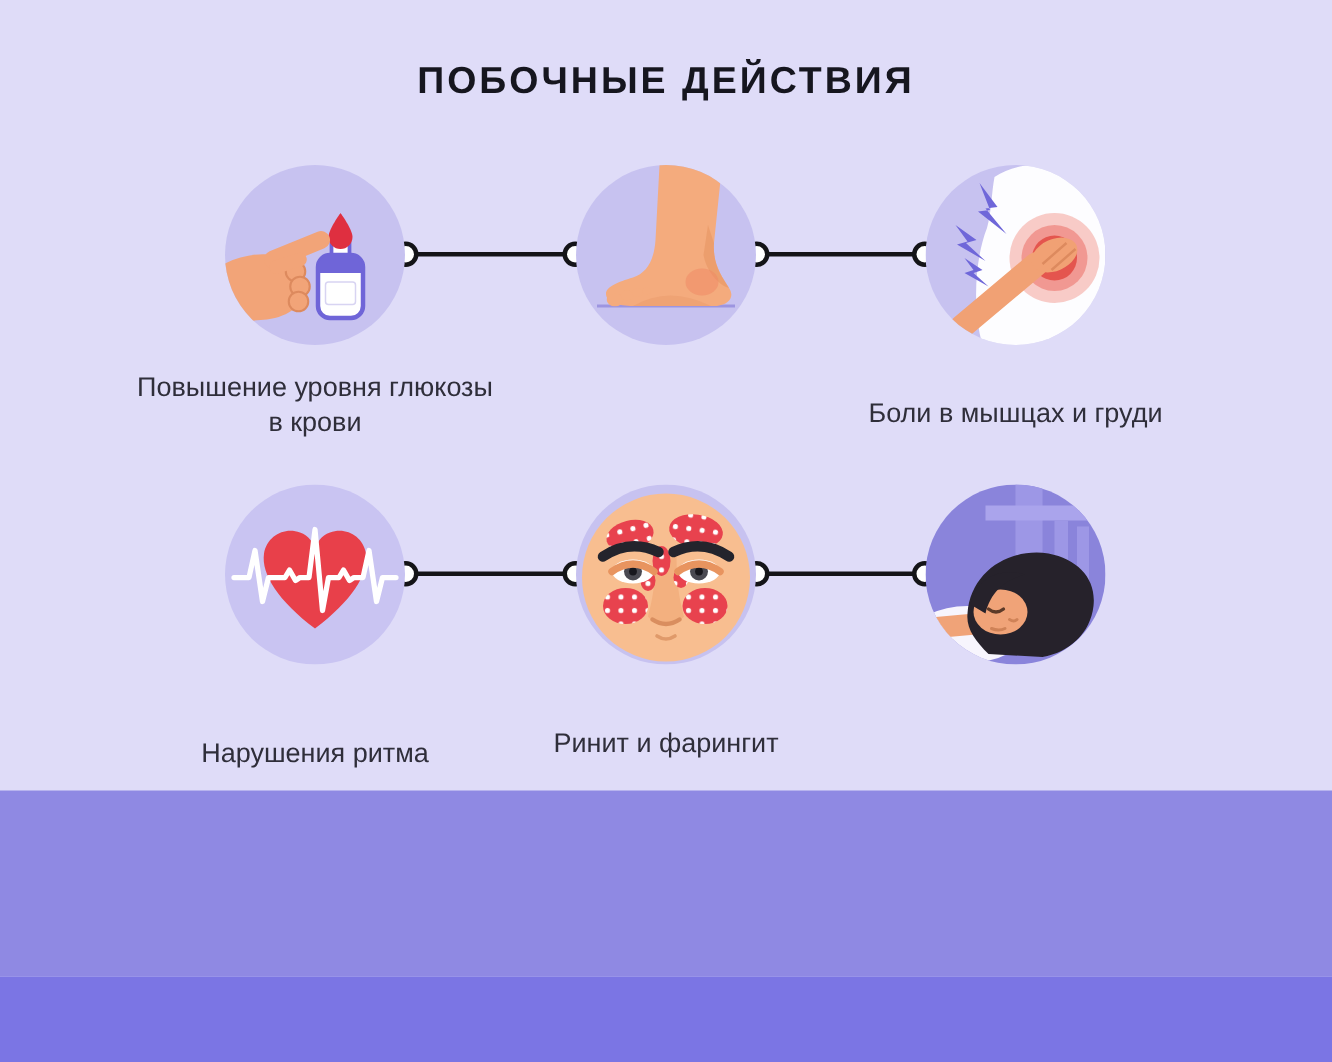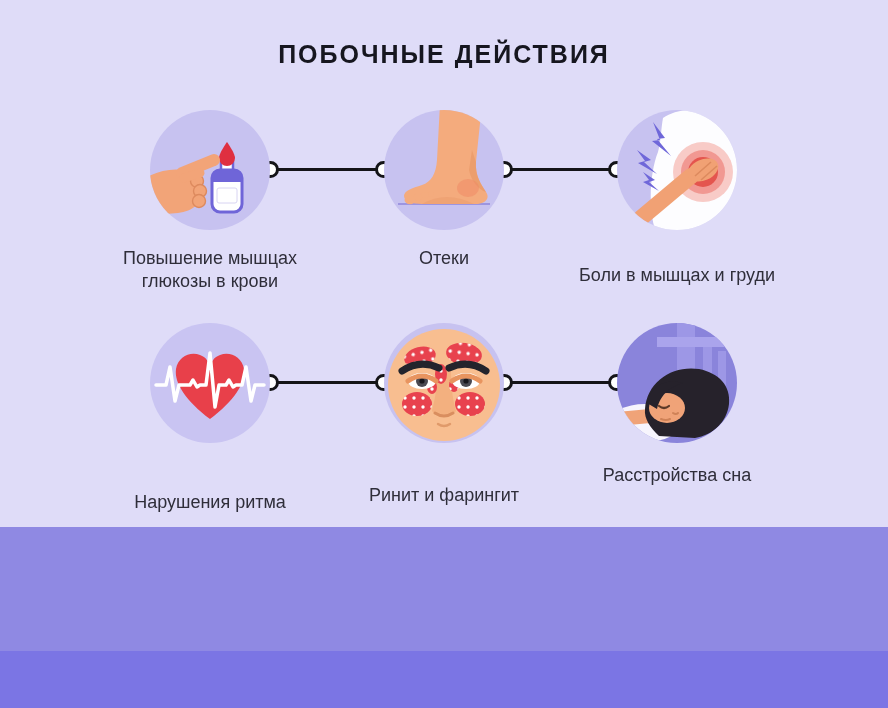--- a/index.html
+++ b/index.html
@@ -72,21 +72,21 @@
           <path d="M77,32 C77,32 69,43 69,48 a8,8 0 0 0 16,0 C85,43 77,32 77,32 Z" fill="#df2f40"></path>
           <path d="M-8,70 C6,61 24,57 36,61 C47,64 53,72 53,81 C53,93 43,101 28,103 L-8,106 Z" fill="#f2a478"></path>
           <line x1="32" y1="63" x2="64" y2="50" stroke="#f2a478" stroke-width="12" stroke-linecap="round"></line>
           <circle cx="47" cy="71" r="6.5" fill="#f2a478" stroke="#dd8a5e" stroke-width="1.4"></circle>
           <circle cx="50" cy="81" r="6.5" fill="#f2a478" stroke="#dd8a5e" stroke-width="1.4"></circle>
           <circle cx="49" cy="91" r="6.5" fill="#f2a478" stroke="#dd8a5e" stroke-width="1.4"></circle>
           <line x1="34" y1="68" x2="50" y2="63" stroke="#f2a478" stroke-width="9" stroke-linecap="round"></line>
         </g>
       </svg>
     </div>
-    <div class="item-label" style="left:90px;top:247px;">Повышение мышцах глюкозы в крови</div>
+    <div class="item-label" style="left:90px;top:247px;">Повышение уровня глюкозы в крови</div>
 
     <div class="icon-circle" style="left:384px;top:110px;">
       <svg width="120" height="120" viewBox="0 0 120 120">
         <defs>
             <clipPath id="c2">
               <circle cx="60" cy="60" r="60"></circle>
             </clipPath>
           </defs>
         <circle cx="60" cy="60" r="60" fill="#c7c2f0"></circle>
         <g clip-path="url(#c2)">
@@ -95,21 +95,20 @@
           <path d="M92,52 C91,66 97,74 102,82 C95,80 87,71 85,60 L88,40 Z" fill="#ea9a68" opacity="0.75"></path>
           <path d="M38,94 Q62,80 90,94 Z" fill="#e8996b" opacity="0.45"></path>
           <ellipse cx="84" cy="78" rx="11" ry="9" fill="#ef8764" opacity="0.5"></ellipse>
           <ellipse cx="26" cy="90" rx="5.5" ry="4.2" fill="#f4ab7d"></ellipse>
           <ellipse cx="34" cy="87" rx="4.2" ry="3.4" fill="#f4ab7d"></ellipse>
           <ellipse cx="41" cy="85" rx="3.6" ry="3" fill="#f4ab7d"></ellipse>
           <ellipse cx="47" cy="84" rx="3" ry="2.6" fill="#f4ab7d"></ellipse>
         </g>
       </svg>
     </div>
-    <div class="item-label" style="left:324px;top:247px;">Отеки</div>
 
     <div class="icon-circle" style="left:617px;top:110px;">
       <svg width="120" height="120" viewBox="0 0 120 120">
         <defs>
             <clipPath id="c3">
               <circle cx="60" cy="60" r="60"></circle>
             </clipPath>
           </defs>
         <circle cx="60" cy="60" r="60" fill="#c7c2f0"></circle>
         <g clip-path="url(#c3)">
@@ -200,21 +199,20 @@
           <line x1="0" y1="96" x2="44" y2="92" stroke="#f0a378" stroke-width="14" stroke-linecap="round"></line>
           <path d="M28,86 C30,58 56,42 82,46 C102,50 114,63 112,81 C110,99 96,112 78,115 L42,113 C33,104 27,96 28,86 Z" fill="#26222b"></path>
           <ellipse cx="50" cy="85" rx="18" ry="15" fill="#f0a378"></ellipse>
           <path d="M30,80 C34,62 50,55 66,60 C54,64 44,70 40,86 Z" fill="#26222b"></path>
           <path d="M42,83 Q47,87 52,83" stroke="#5c3a28" stroke-width="2.2" fill="none" stroke-linecap="round"></path>
           <path d="M56,90 Q59,92 61,90" stroke="#cf8257" stroke-width="2" fill="none" stroke-linecap="round"></path>
           <path d="M44,96 Q49,98 53,96" stroke="#cf8257" stroke-width="2" fill="none" stroke-linecap="round"></path>
         </g>
       </svg>
     </div>
-    <div class="item-label" style="left:557px;top:464px;">Расстройства сна</div>
   </div>
 
   <div class="drug-section">
     
     
     
   </div>
 
   <div class="footer">
     

